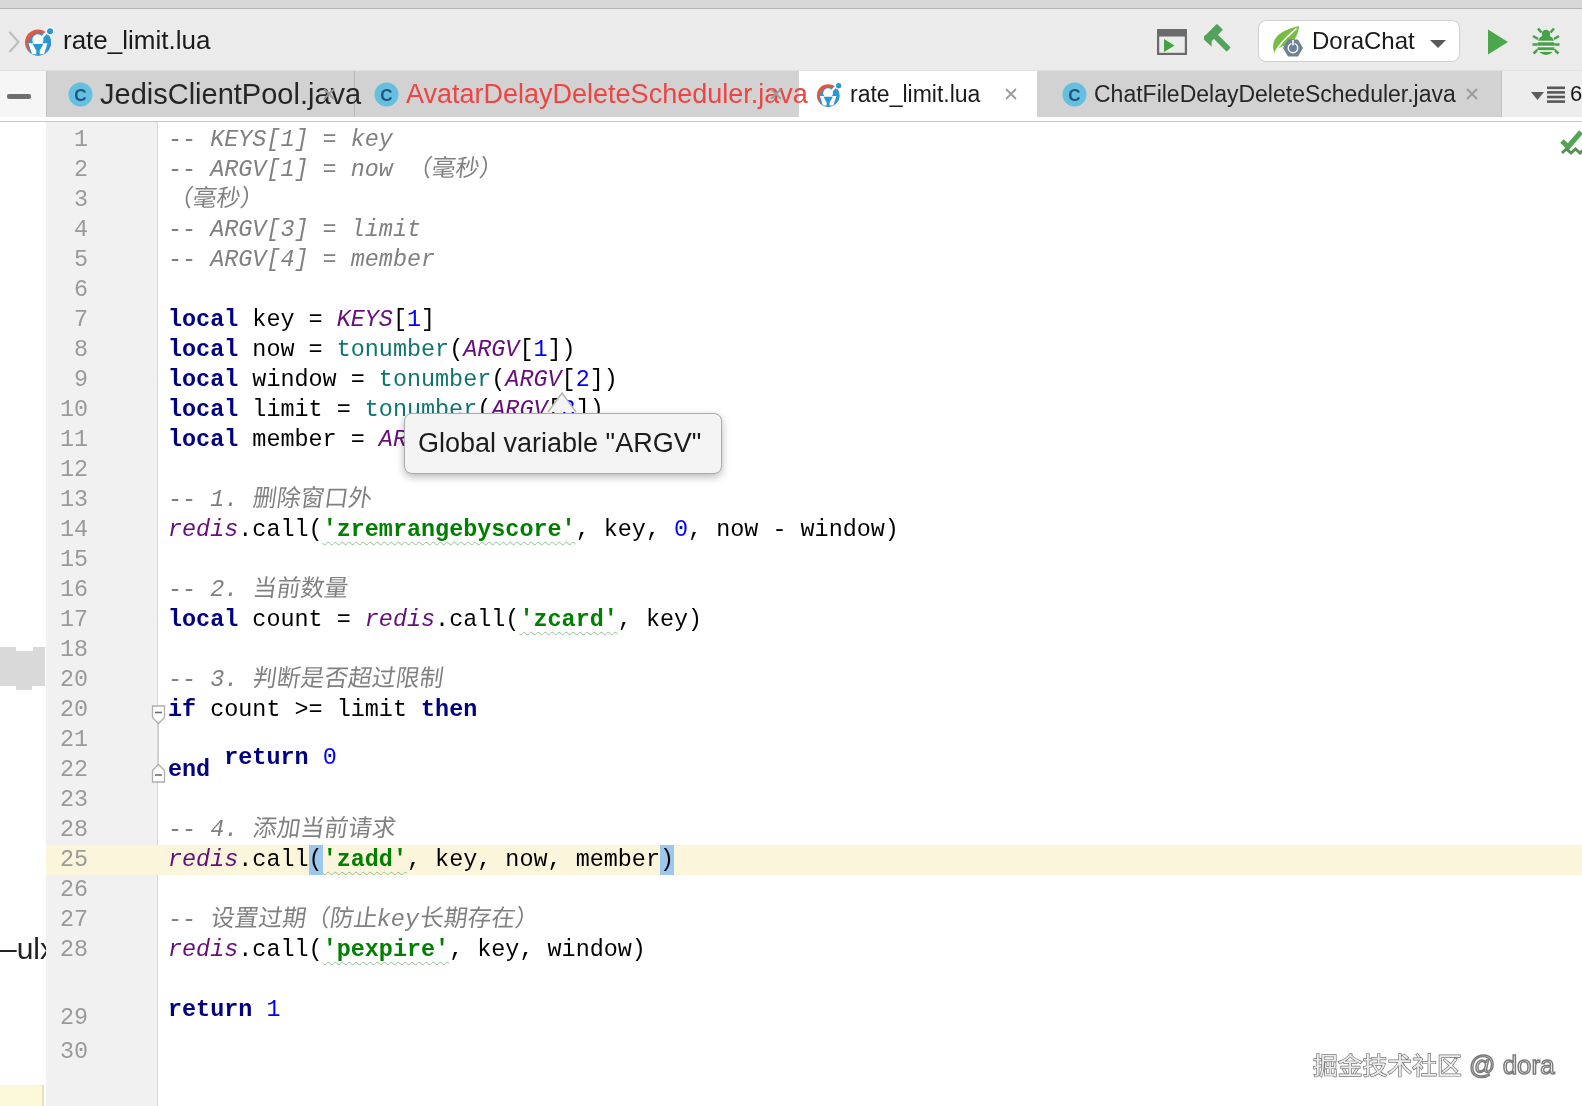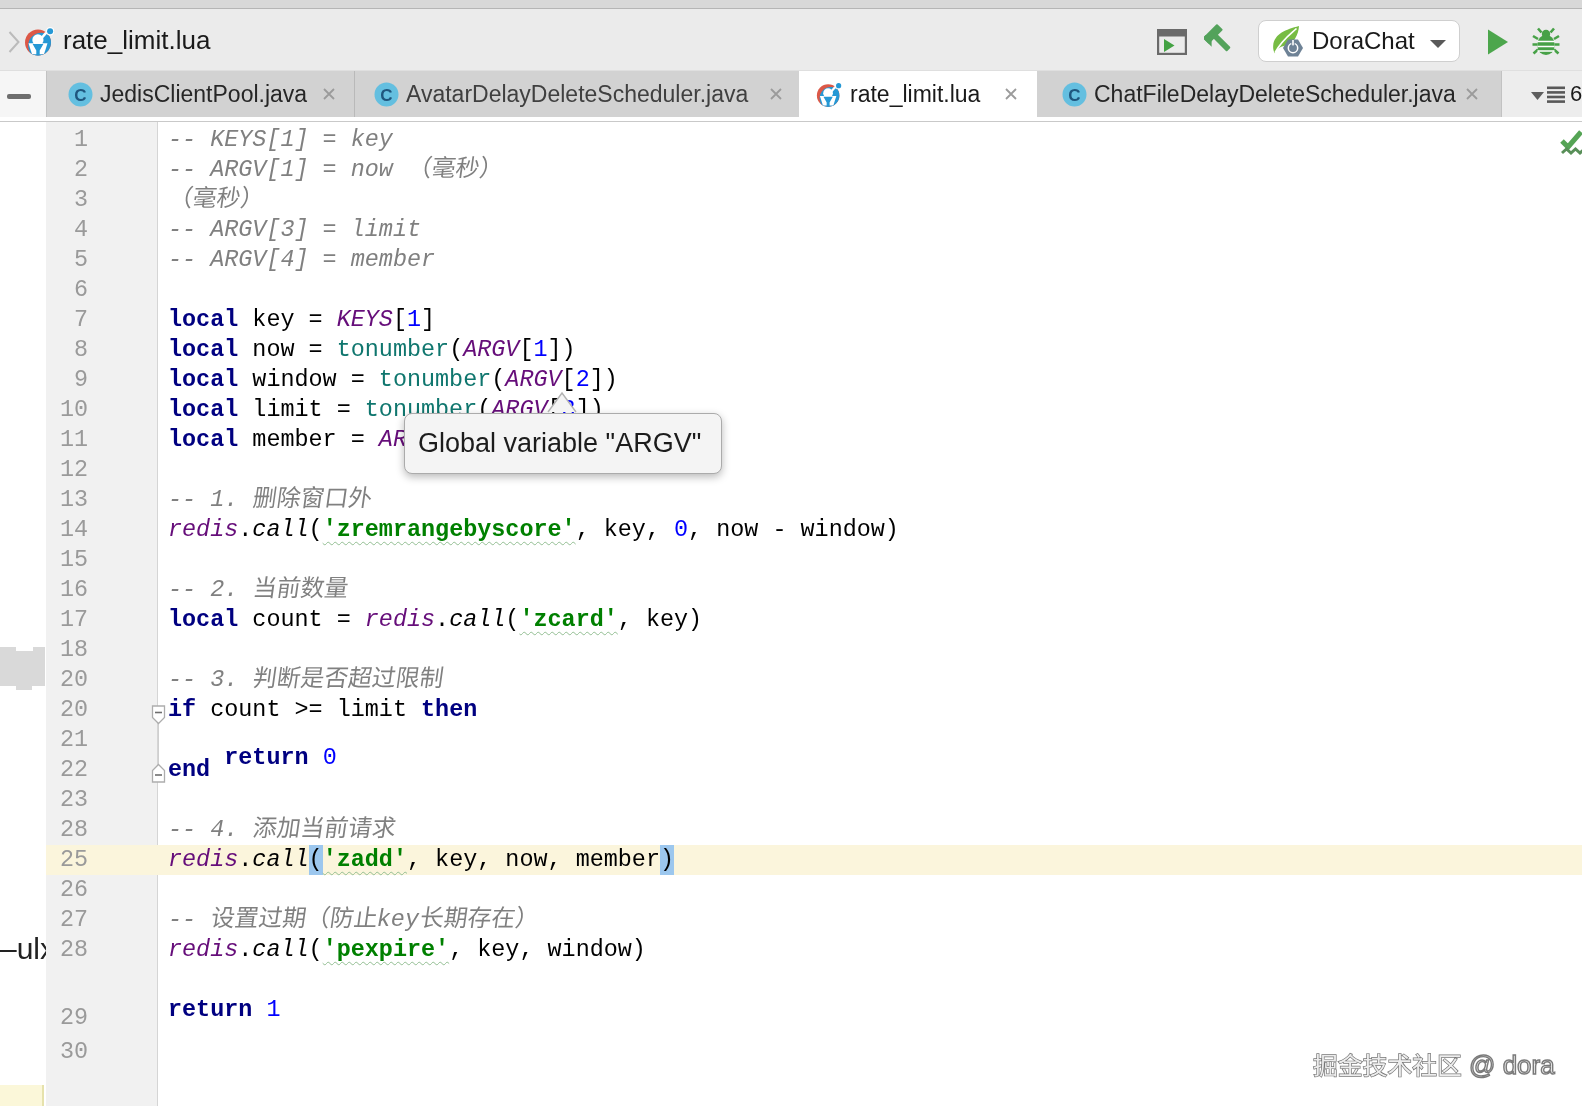--- a/index.html
+++ b/index.html
@@ -6,21 +6,21 @@
 .cl {position:absolute;left:168px;height:30px;line-height:30px;white-space:pre;
      font-family:"Liberation Mono",monospace;font-size:23.43px;color:#000;z-index:6}
 .num {position:absolute;left:46px;width:42px;height:30px;line-height:30px;text-align:right;
       font-family:"Liberation Mono",monospace;font-size:23.4px;color:#9A9A9A;z-index:6}
 .c {color:#808080;font-style:italic}
 .k {color:#000080;font-weight:bold}
 .g {color:#660E7A;font-style:italic}
 .fn {color:#0f766e}
 .s {color:#008000;font-weight:bold;text-decoration:underline wavy 1px #93BE93;text-underline-offset:5px}
 .n {color:#0000FF}
-.it {font-style:italic}
+.it {}
 </style></head><body>
 
 <div style="position:absolute;left:0;top:122px;width:1582px;height:984px;background:#fff"></div>
 
 <div style="position:absolute;left:0;top:647px;width:45px;height:39px;background:#D9D9D9;z-index:2"></div>
 <div style="position:absolute;left:16px;top:647px;width:17px;height:4px;background:#fff;z-index:3"></div>
 <div style="position:absolute;left:16px;top:686px;width:16px;height:4px;background:#D9D9D9;z-index:2"></div>
 <div style="position:absolute;left:0px;top:934px;width:60px;height:32px;font-size:30px;line-height:30px;color:#222;z-index:2">–ulx</div>
 <div style="position:absolute;left:0;top:1085px;width:44px;height:21px;background:#FBF7D9;border-right:2px solid #E6E2AC;z-index:2"></div>
 
@@ -242,29 +242,29 @@
 <div style="position:absolute;left:799px;top:71px;width:238px;height:46px;background:#FFFFFF"></div>
 <div style="position:absolute;left:1037px;top:71px;width:465px;height:46px;background:#D2D2D2;border-right:1px solid #C2C2C2"></div>
 <div style="position:absolute;left:1502px;top:71px;width:80px;height:46px;background:#EDEDED"></div>
 <div style="position:absolute;left:0;top:117px;width:1582px;height:4px;background:#fff"></div>
 <div style="position:absolute;left:0;top:121px;width:1582px;height:1px;background:#C9C9C9"></div>
 
 <svg width="25" height="25" viewBox="0 0 25 25" style="position:absolute;left:68px;top:82px">
 <circle cx="12.5" cy="12.5" r="12" fill="#64BFE0"></circle>
 <text x="12.5" y="18.7" font-family="Liberation Sans" font-size="17" font-weight="bold" fill="#1F567E" text-anchor="middle">C</text>
 </svg>
-<div class="tabt" style="position:absolute;left:100px;top:71px;height:43px;line-height:46px;font-size:23px;color:#262626">JedisClientPool.java</div>
+<div class="tabt" style="position:absolute;left:100px;top:71px;height:43px;line-height:46px;font-size:29px;color:#262626">JedisClientPool.java</div>
 <svg width="16" height="16" viewBox="0 0 16 16" style="position:absolute;left:321px;top:86px">
 <path d="M3,3 L13,13 M13,3 L3,13" stroke="#9B9B9B" stroke-width="1.8"></path>
 </svg>
 <svg width="25" height="25" viewBox="0 0 25 25" style="position:absolute;left:374px;top:82px">
 <circle cx="12.5" cy="12.5" r="12" fill="#64BFE0"></circle>
 <text x="12.5" y="18.7" font-family="Liberation Sans" font-size="17" font-weight="bold" fill="#1F567E" text-anchor="middle">C</text>
 </svg>
-<div style="position:absolute;left:406px;top:71px;height:46px;line-height:46px;font-size:23px;color:#404040">AvatarDelayDeleteScheduler.java</div>
+<div style="position:absolute;left:406px;top:71px;height:46px;line-height:46px;font-size:27px;color:#ef4444">AvatarDelayDeleteScheduler.java</div>
 <svg width="16" height="16" viewBox="0 0 16 16" style="position:absolute;left:768px;top:86px">
 <path d="M3,3 L13,13 M13,3 L3,13" stroke="#9B9B9B" stroke-width="1.8"></path>
 </svg>
 <svg width="26" height="26" viewBox="0 0 30 30" style="position:absolute;left:816px;top:82px">
 <defs>
       <clipPath id="lcb">
         <circle cx="14" cy="15.5" r="13"></circle>
       </clipPath>
     </defs>
 <circle cx="14" cy="15.5" r="13" fill="#DC5847"></circle>

